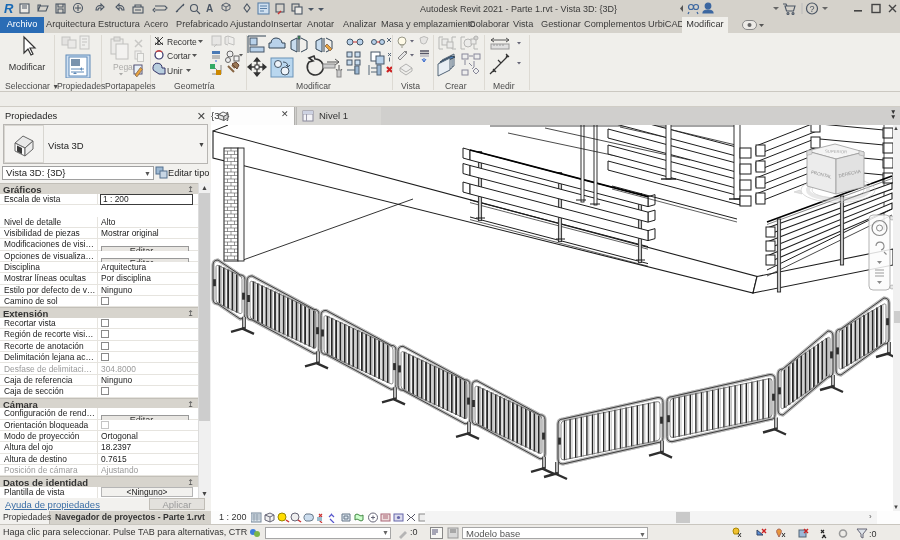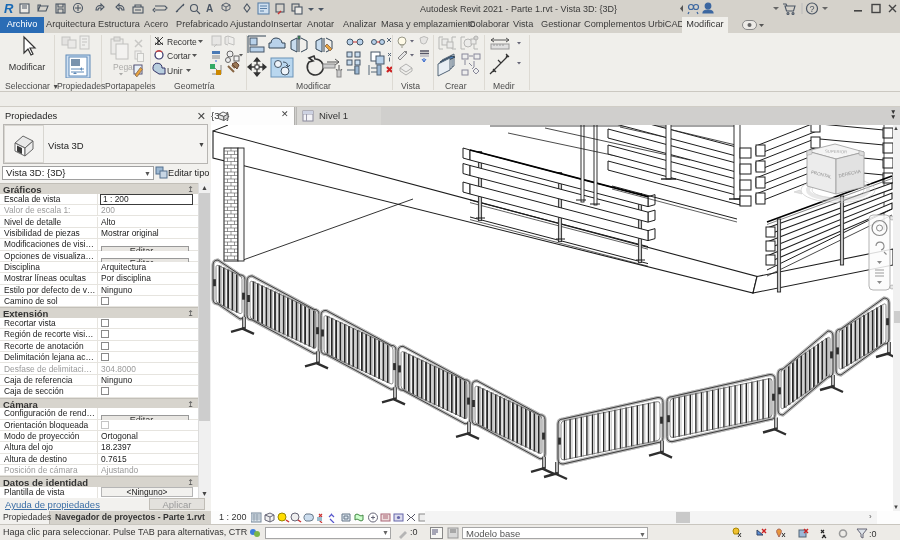--- a/index.html
+++ b/index.html
@@ -341,24 +341,20 @@
  <svg class="abs" style="left:155px;top:59px" width="13" height="13" viewBox="0 0 13 13">
   <rect x="1" y="1" width="7" height="7" fill="#9db8d2" stroke="#55708e"></rect>
         <rect x="5" y="5" width="7" height="7" fill="#c8d6e4" stroke="#55708e"></rect>
  </svg>
  <span class="abs" style="left:168px;top:61px;font-size:9.2px;white-space:nowrap;">Editar tipo</span>
  <div class="abs" style="left:0;top:76px;width:198px;height:315px;background:#fff;overflow:hidden;" id="pgrid">
 <div class="phdr" style="top:0.0px">Gráficos<span class="chev">↥</span></div>
 <div class="prow" style="top:10.8px">
           <span class="pn">Escala de vista</span>
           <span class="pv"><span class="selbox">1 : 200</span></span>
-        </div>
-<div class="prow" style="top:22.1px">
-          <span class="pn gray">Valor de escala   1:</span>
-          <span class="pv gray">200</span>
         </div>
 <div class="prow" style="top:33.5px">
           <span class="pn">Nivel de detalle</span>
           <span class="pv">Alto</span>
         </div>
 <div class="prow" style="top:44.9px">
           <span class="pn">Visibilidad de piezas</span>
           <span class="pv">Mostrar original</span>
         </div>
 <div class="prow" style="top:56.2px">

